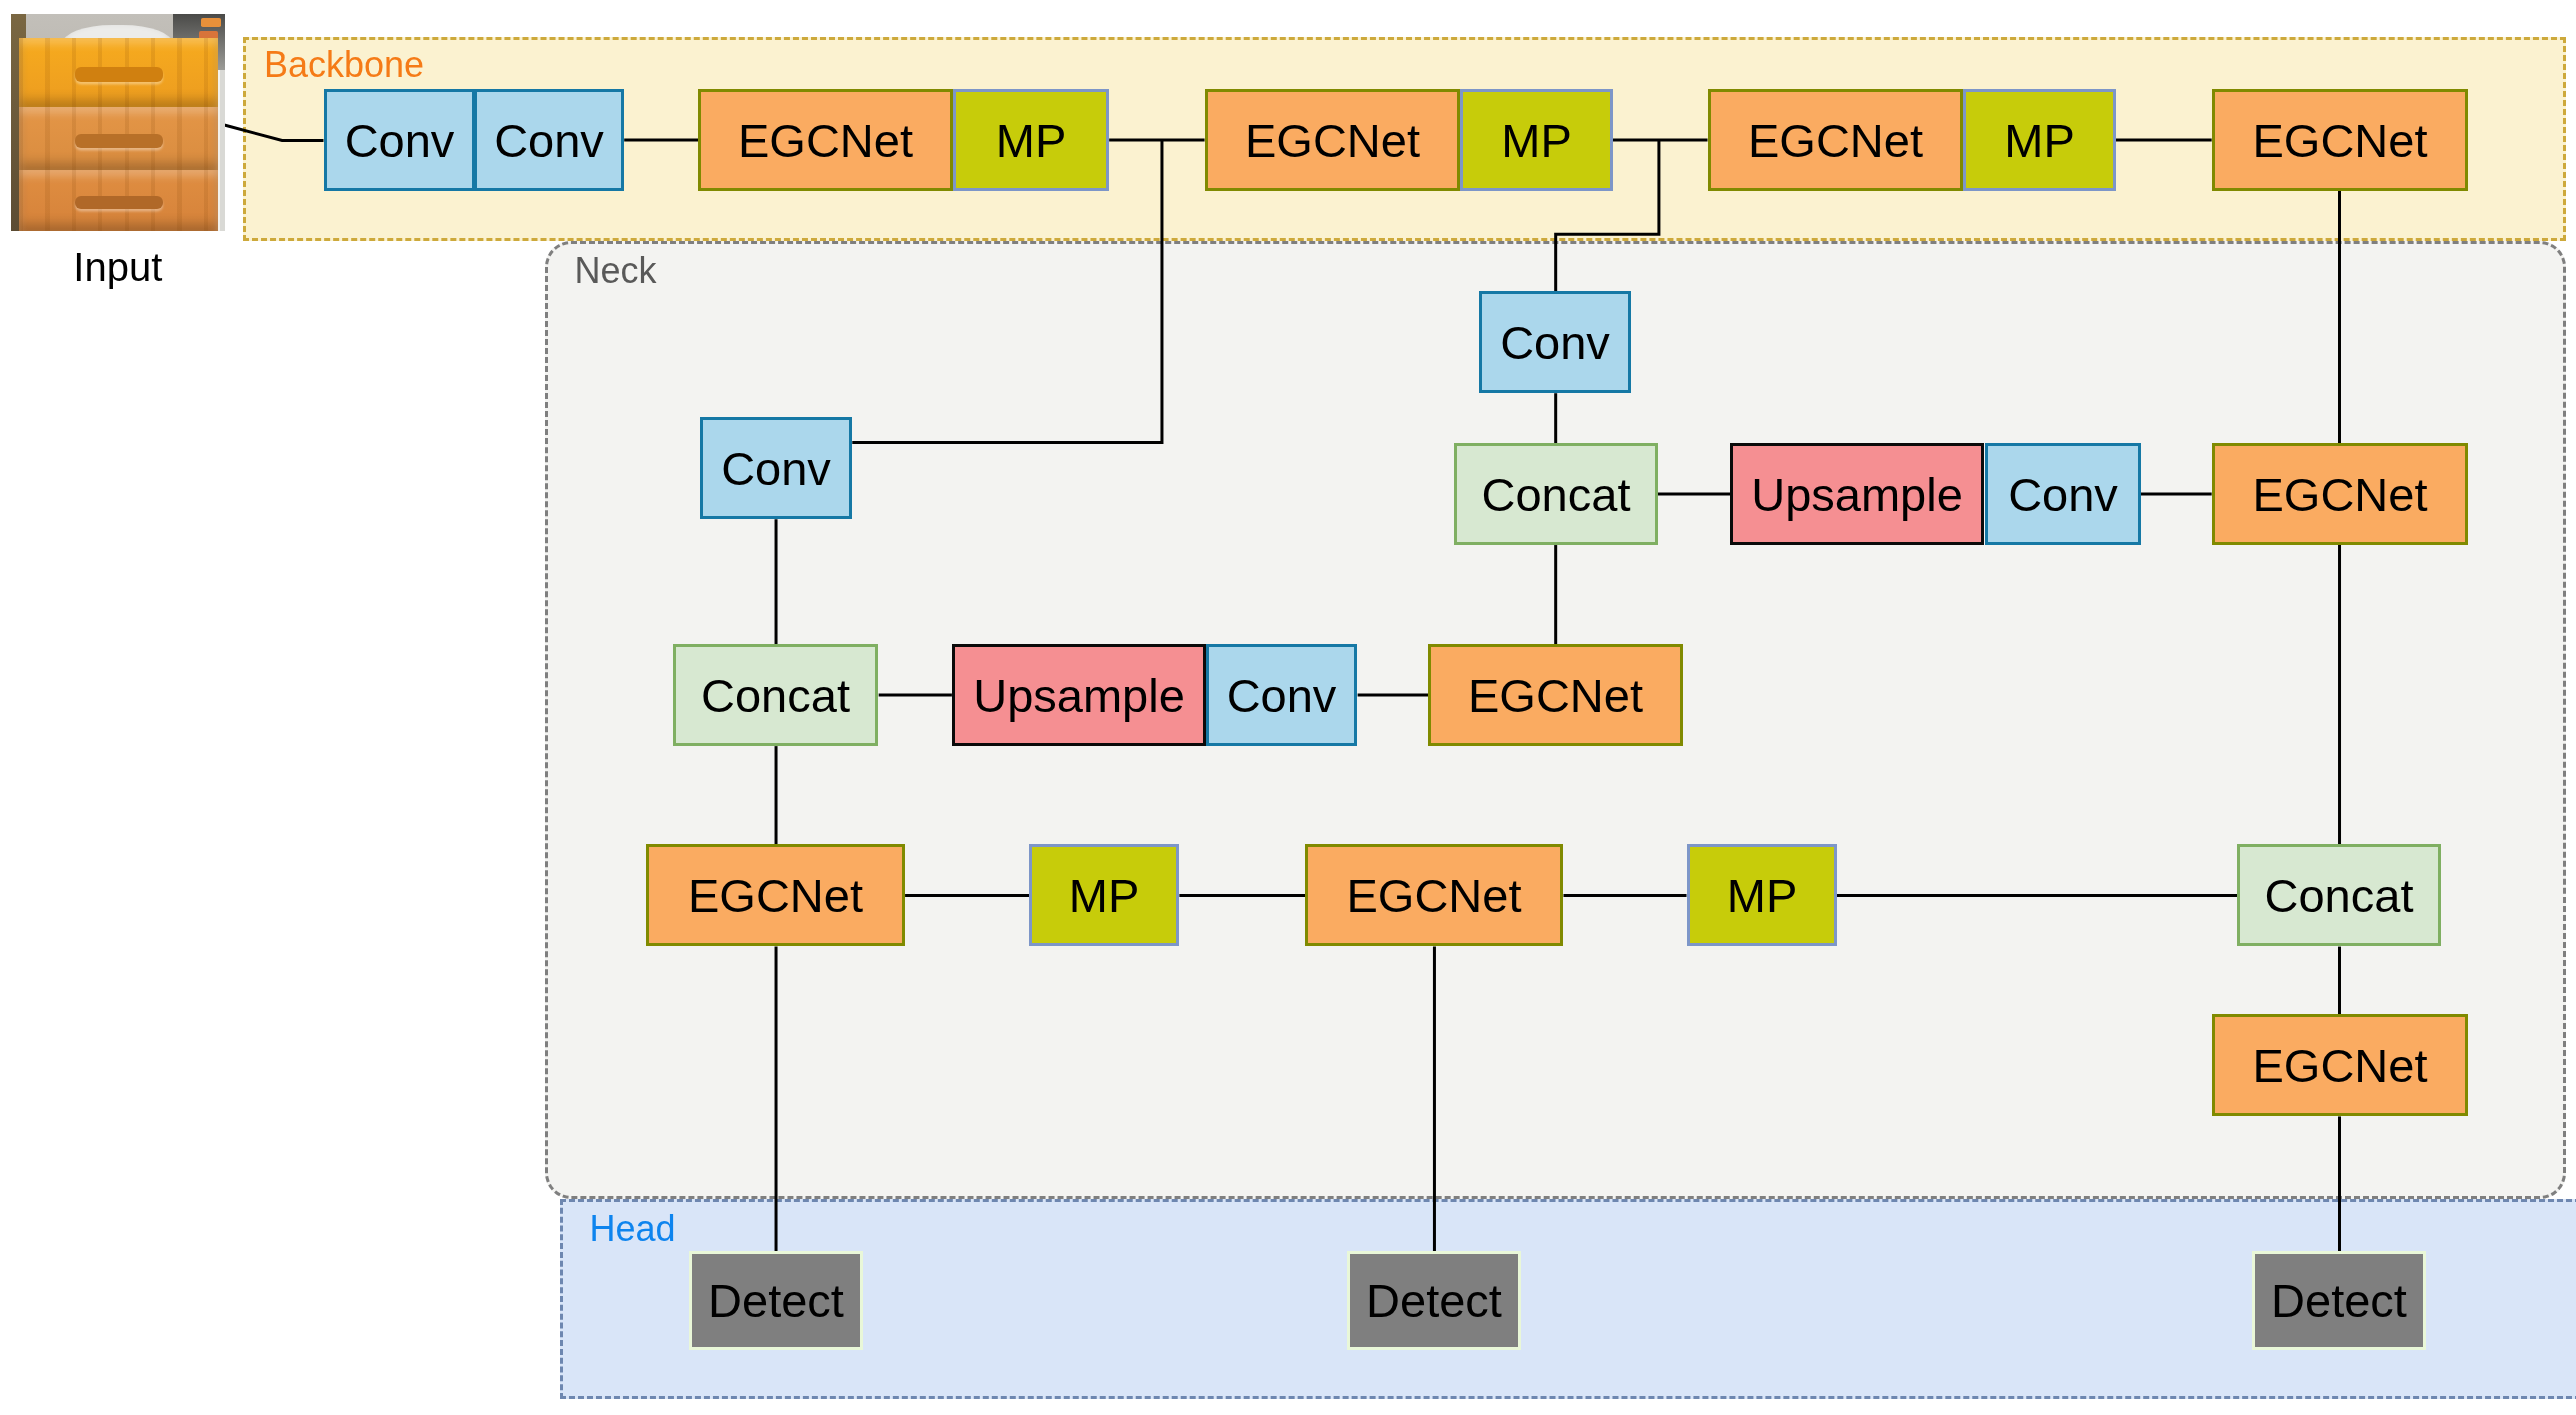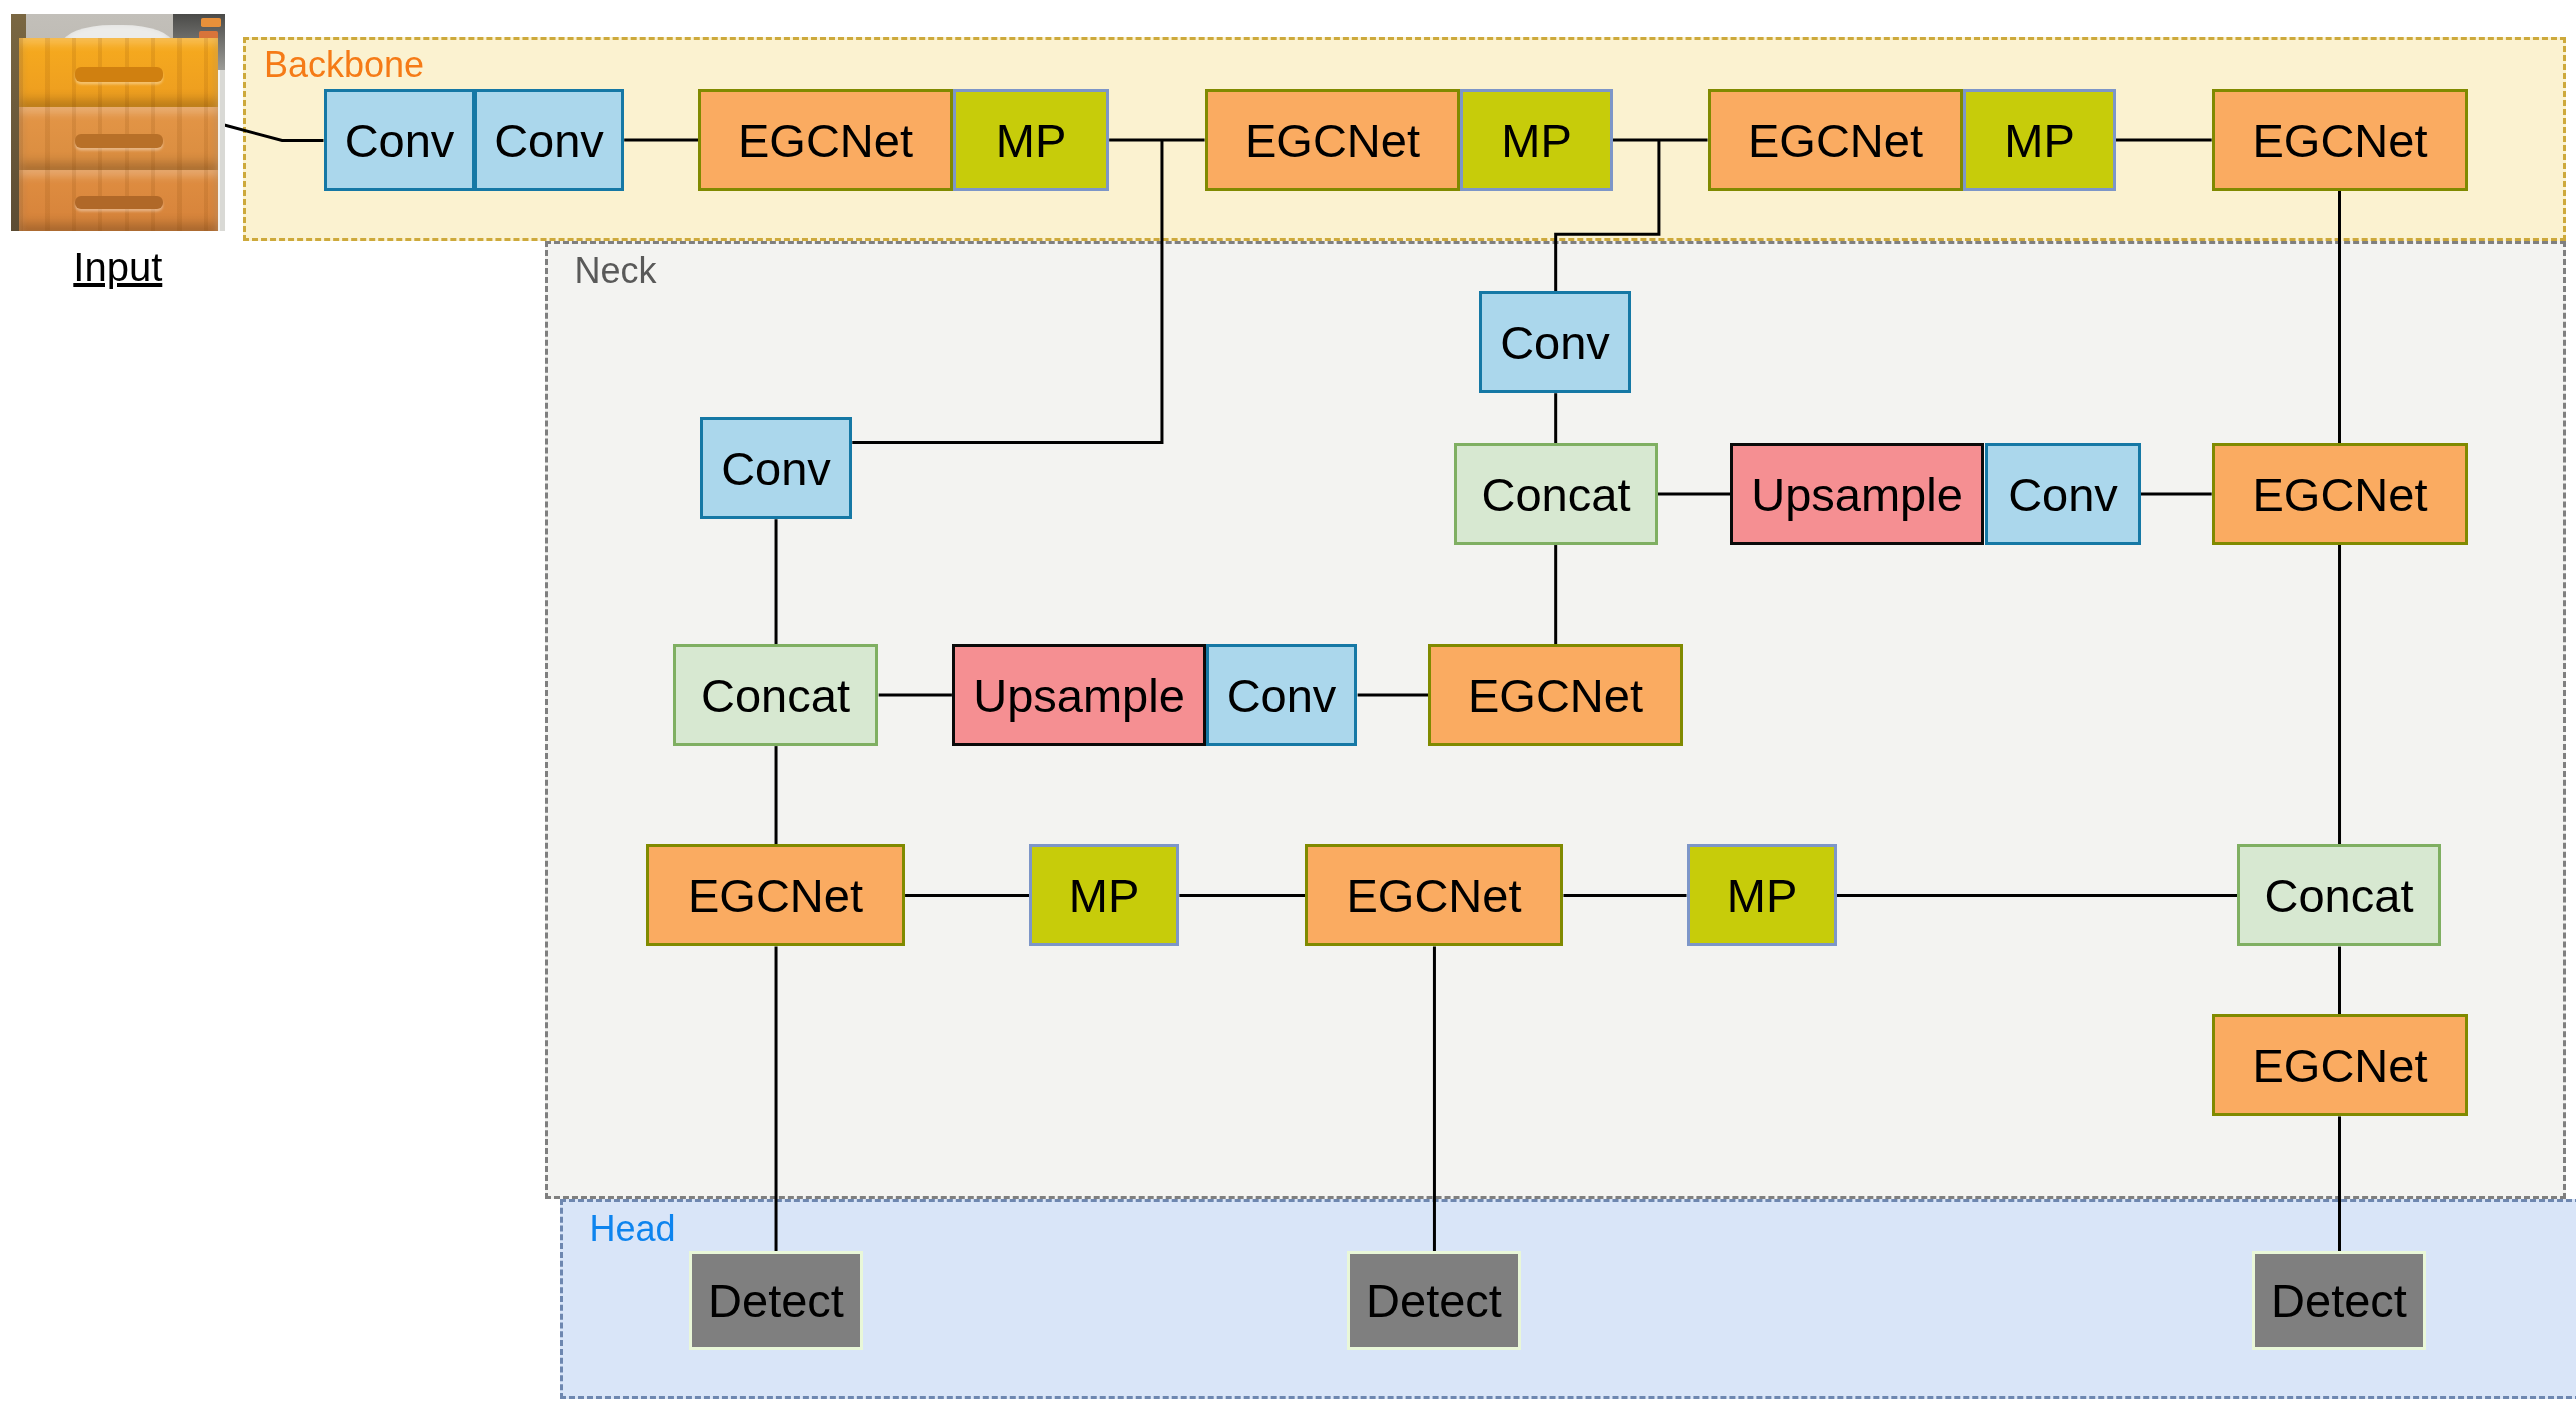--- a/index.html
+++ b/index.html
@@ -90,33 +90,32 @@
   #crate-mid { top: 43%; height: 29%; background: linear-gradient(180deg, #e49647, #d98c3f); }
   #crate-mid .handle { background: #b87028; }
   #crate-bot { top: 72%; height: 28%; background: linear-gradient(180deg, #e08e41, #d5823a); }
   #crate-bot .handle { background: #b06828; }
   #input-caption {
     position: absolute;
     left: 10.8px; top: 245px; width: 214px;
     text-align: center;
     font-size: 40px;
     color: #000000;
-    text-decoration: underline;
   }
 </style>
 </head>
 <body>
 
 <div id="canvas">
 
   <div id="regions-layer">
       <div class="region" id="region-backbone" style="left: 243px; top: 37px; width: 2323px; height: 204px; background: rgb(251, 242, 208); border-color: rgb(205, 169, 59);">
         <span class="region-label" style="color: rgb(245, 123, 23);">Backbone</span>
       </div>
-      <div class="region" id="region-neck" style="left: 545px; top: 241px; width: 2021px; height: 958px; background: rgb(243, 243, 241); border-color: rgb(127, 127, 127);">
+      <div class="region" id="region-neck" style="left: 545px; top: 241px; width: 2021px; height: 958px; background: rgb(243, 243, 241); border-color: rgb(127, 127, 127); border-radius: 26px;">
         <span class="region-label" style="color: rgb(89, 89, 89);">Neck</span>
       </div>
       <div class="region" id="region-head" style="left: 560px; top: 1199px; width: 2021px; height: 200px; background: rgb(217, 229, 248); border-color: rgb(110, 135, 176);">
         <span class="region-label" style="color: rgb(14, 132, 238);">Head</span>
       </div>
     </div>
 
   <svg id="edges-svg" width="2576" height="1416" viewBox="0 0 4292 2359">
       <polyline points="366,206 470,234 539,234" fill="none" stroke="#000000" stroke-width="5"></polyline>
       <polyline points="1040,233 1163,233" fill="none" stroke="#000000" stroke-width="5"></polyline>

